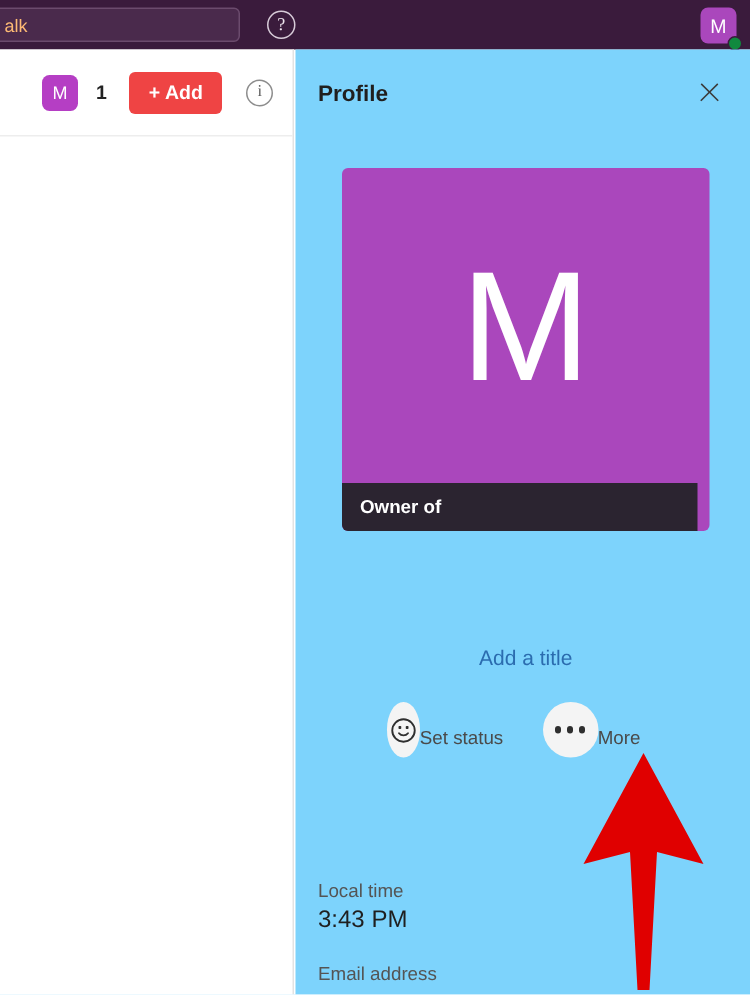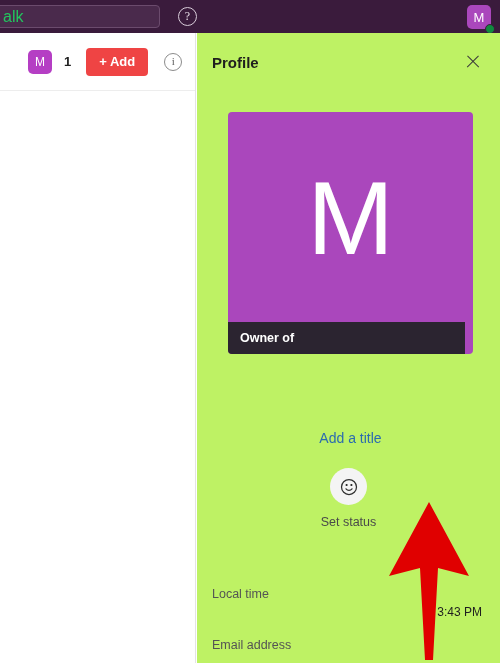--- a/index.html
+++ b/index.html
@@ -37,22 +37,22 @@
     width: 172px;
     height: 23px;
     background: #4A2A4C;
     border: 1px solid #6B4B6D;
     border-radius: 4px;
     display: flex;
     align-items: center;
     padding-left: 14px;
   }
   .search-box .search-text {
-    color: #22c55e;
-    font-size: 16px;
+    color: #fdba74;
+    font-size: 12px;
     white-space: nowrap;
   }
 
   .help-icon {
     position: absolute;
     left: 178px;
     top: 7px;
     width: 19px;
     height: 19px;
     border: 1.4px solid #D8CCD9;
@@ -153,21 +153,21 @@
     font-family: "Liberation Serif", serif;
     flex: none;
   }
 
   
   .profile-panel {
     position: absolute;
     top: 33px; left: 197px;
     width: 303px;
     height: 630px;
-    background: #bef264;
+    background: #7dd3fc;
     overflow: hidden;
   }
 
   .profile-header {
     position: relative;
     height: 58px;
     display: flex;
     align-items: center;
     padding: 0 16px 0 15px;
   }
@@ -254,21 +254,21 @@
     left: 0;
     top: 435px;
     width: 303px;
     display: flex;
     justify-content: center;
     gap: 26px;
   }
   .action {
     width: 78px;
     display: flex;
-    flex-direction: column;
+    flex-direction: row;
     align-items: center;
     cursor: pointer;
   }
   .action-circle {
     width: 37px;
     height: 37px;
     border-radius: 50%;
     background: #F4F4F4;
     display: flex;
     align-items: center;
@@ -293,24 +293,23 @@
     position: absolute;
     left: 15px;
     top: 554px;
     width: 270px;
   }
   .field-label {
     font-size: 12.5px;
     color: #545454;
   }
   .field-value {
-    font-size: 12px;
+    font-size: 16px;
     color: #1F1F1F;
     margin-top: 4px;
-    text-align: right;
   }
   .field-gap { height: 19px; }
 
   
   .arrow-annotation {
     position: absolute;
     left: 385px;
     top: 500px;
     width: 88px;
     height: 163px;
@@ -370,20 +369,30 @@
             <circle cx="12" cy="12" r="9"></circle>
             <path d="M8.4 14.2a4.6 4.6 0 0 0 7.2 0" stroke-linecap="round"></path>
             <rect x="8" y="8.4" width="2.2" height="2.4" rx="0.6" fill="#2F2F2F" stroke="none"></rect>
             <rect x="13.8" y="8.4" width="2.2" height="2.4" rx="0.6" fill="#2F2F2F" stroke="none"></rect>
           </svg>
         </div>
         <span class="action-label">Set status</span>
       </div>
 
 
+      <div class="action">
+        <div class="action-circle">
+          <span class="dots">
+            <i></i>
+              <i></i>
+              <i></i>
+          </span>
+        </div>
+        <span class="action-label">More</span>
+      </div>
 
     </div>
 
     <div class="details">
       <div>
         <div class="field-label">Local time</div>
         <div class="field-value">3:43 PM</div>
       </div>
       <div class="field-gap"></div>
       <div>

